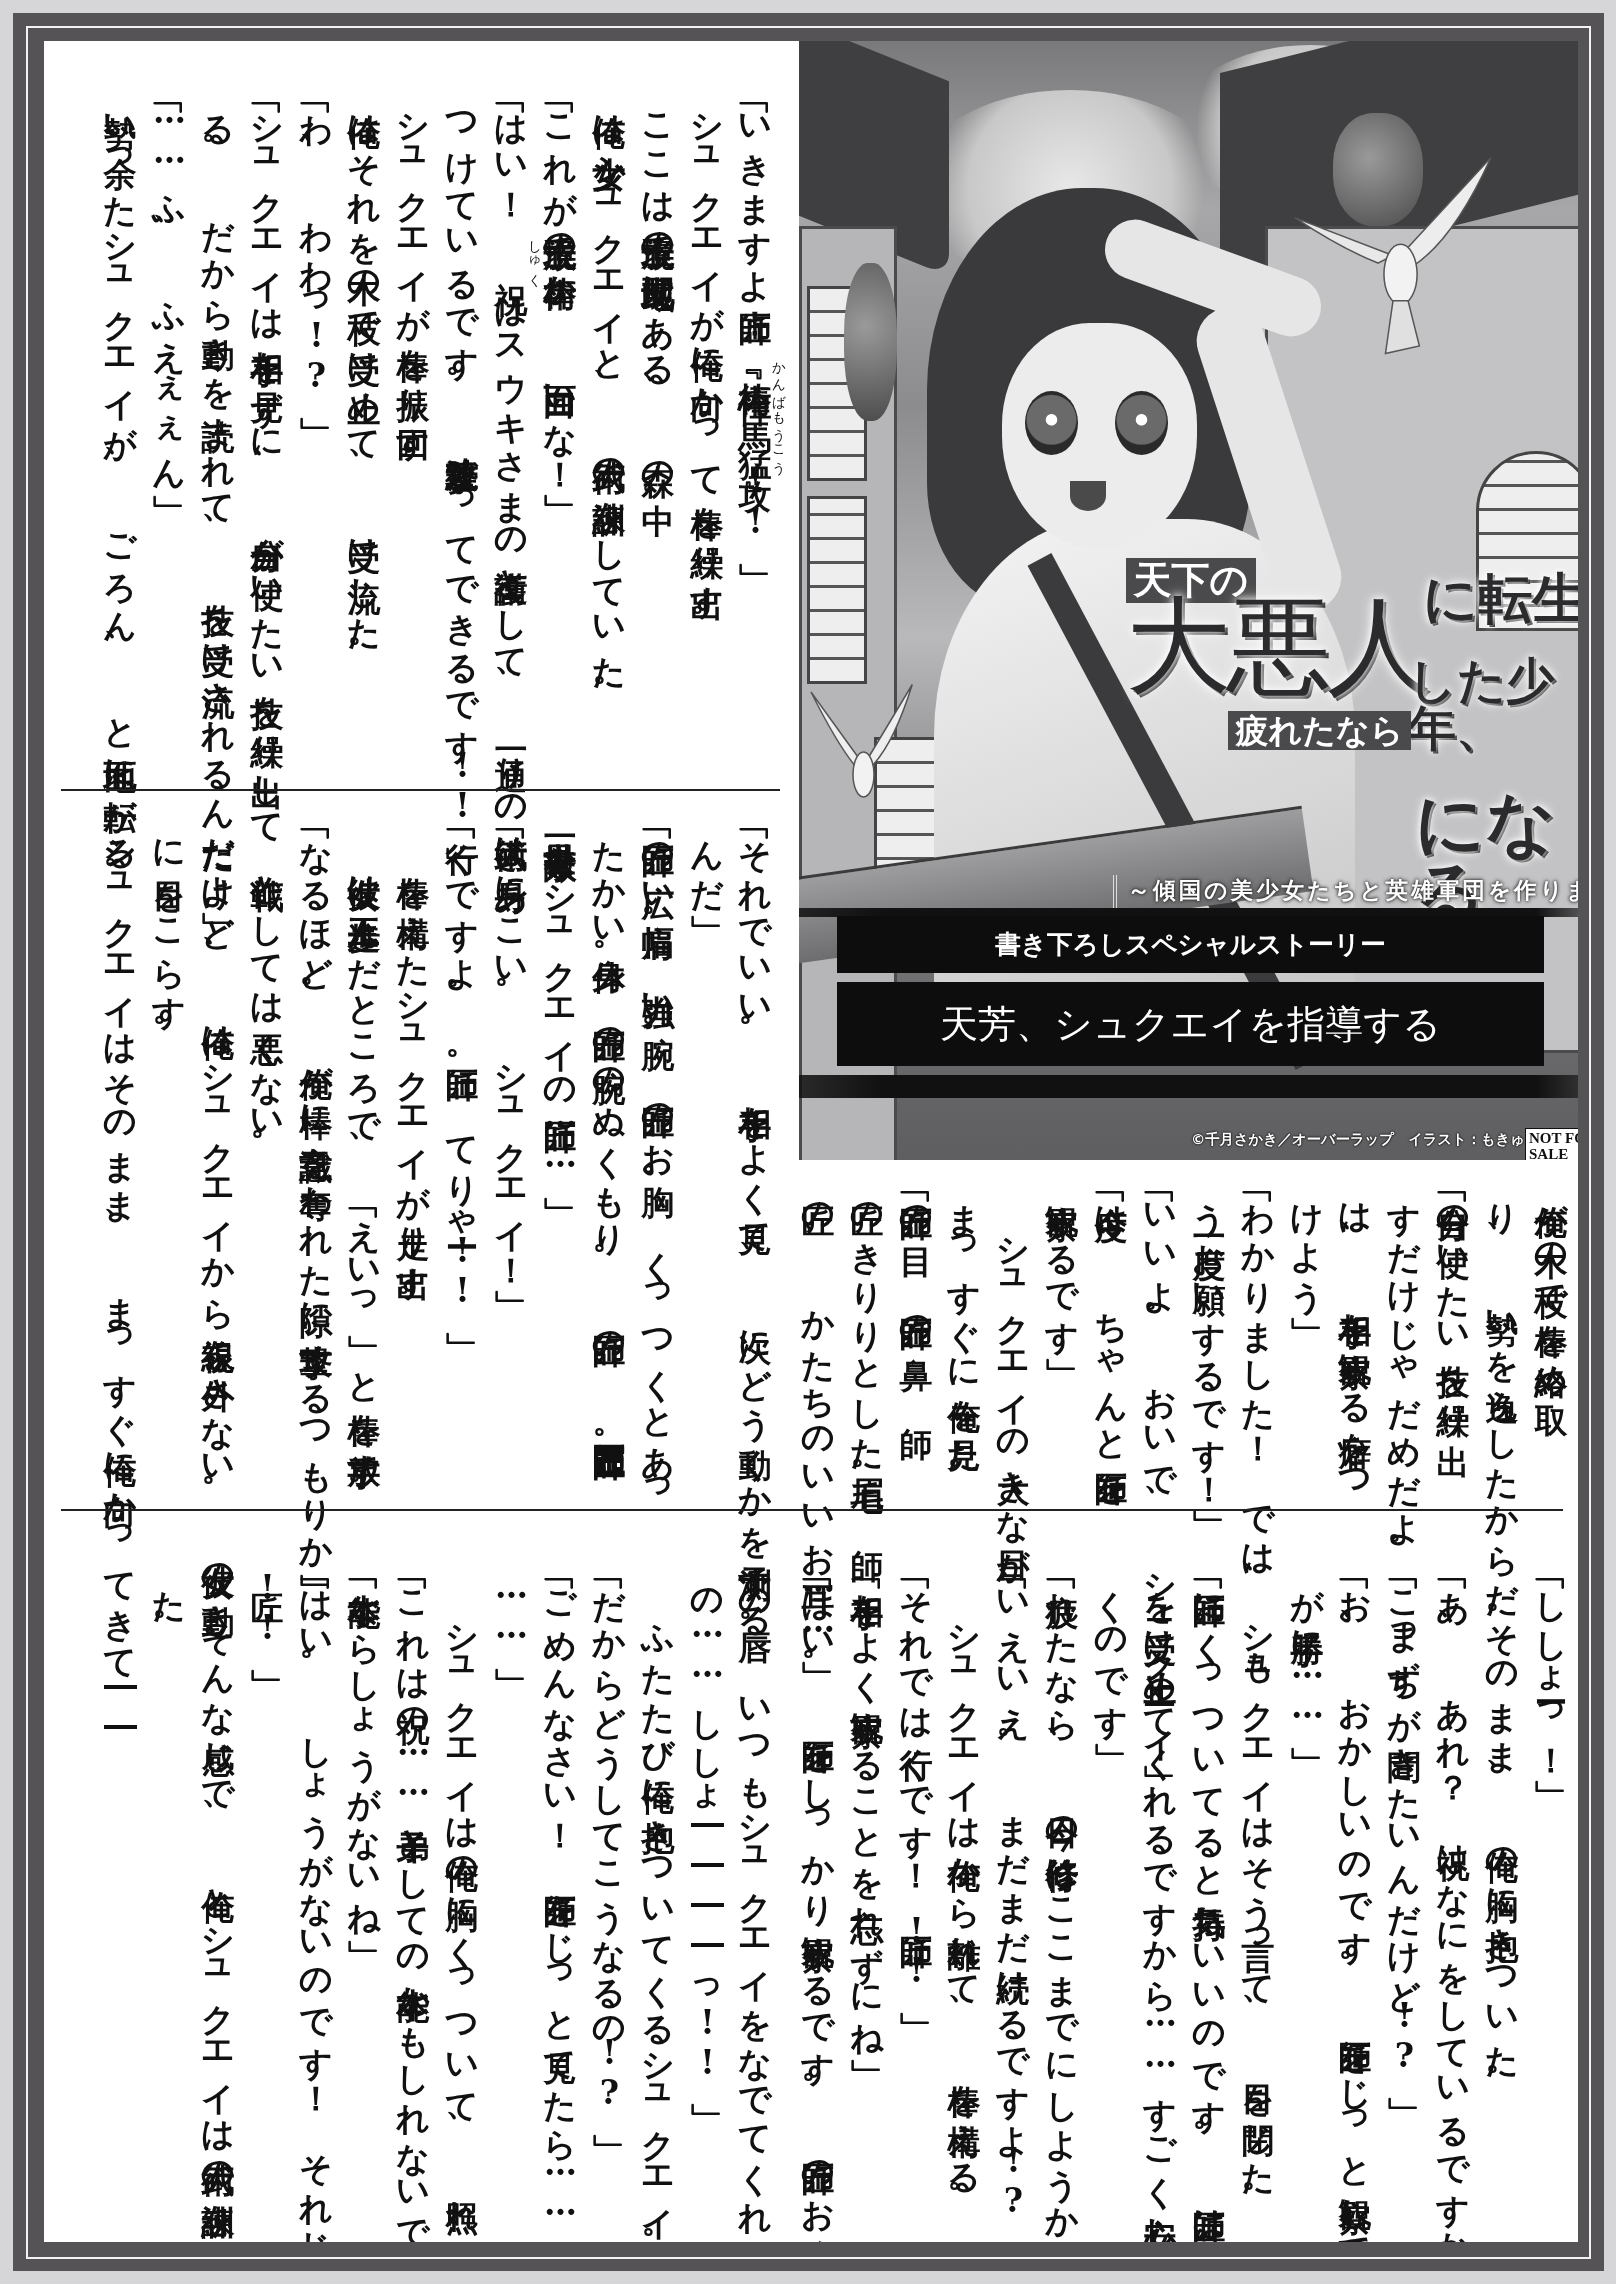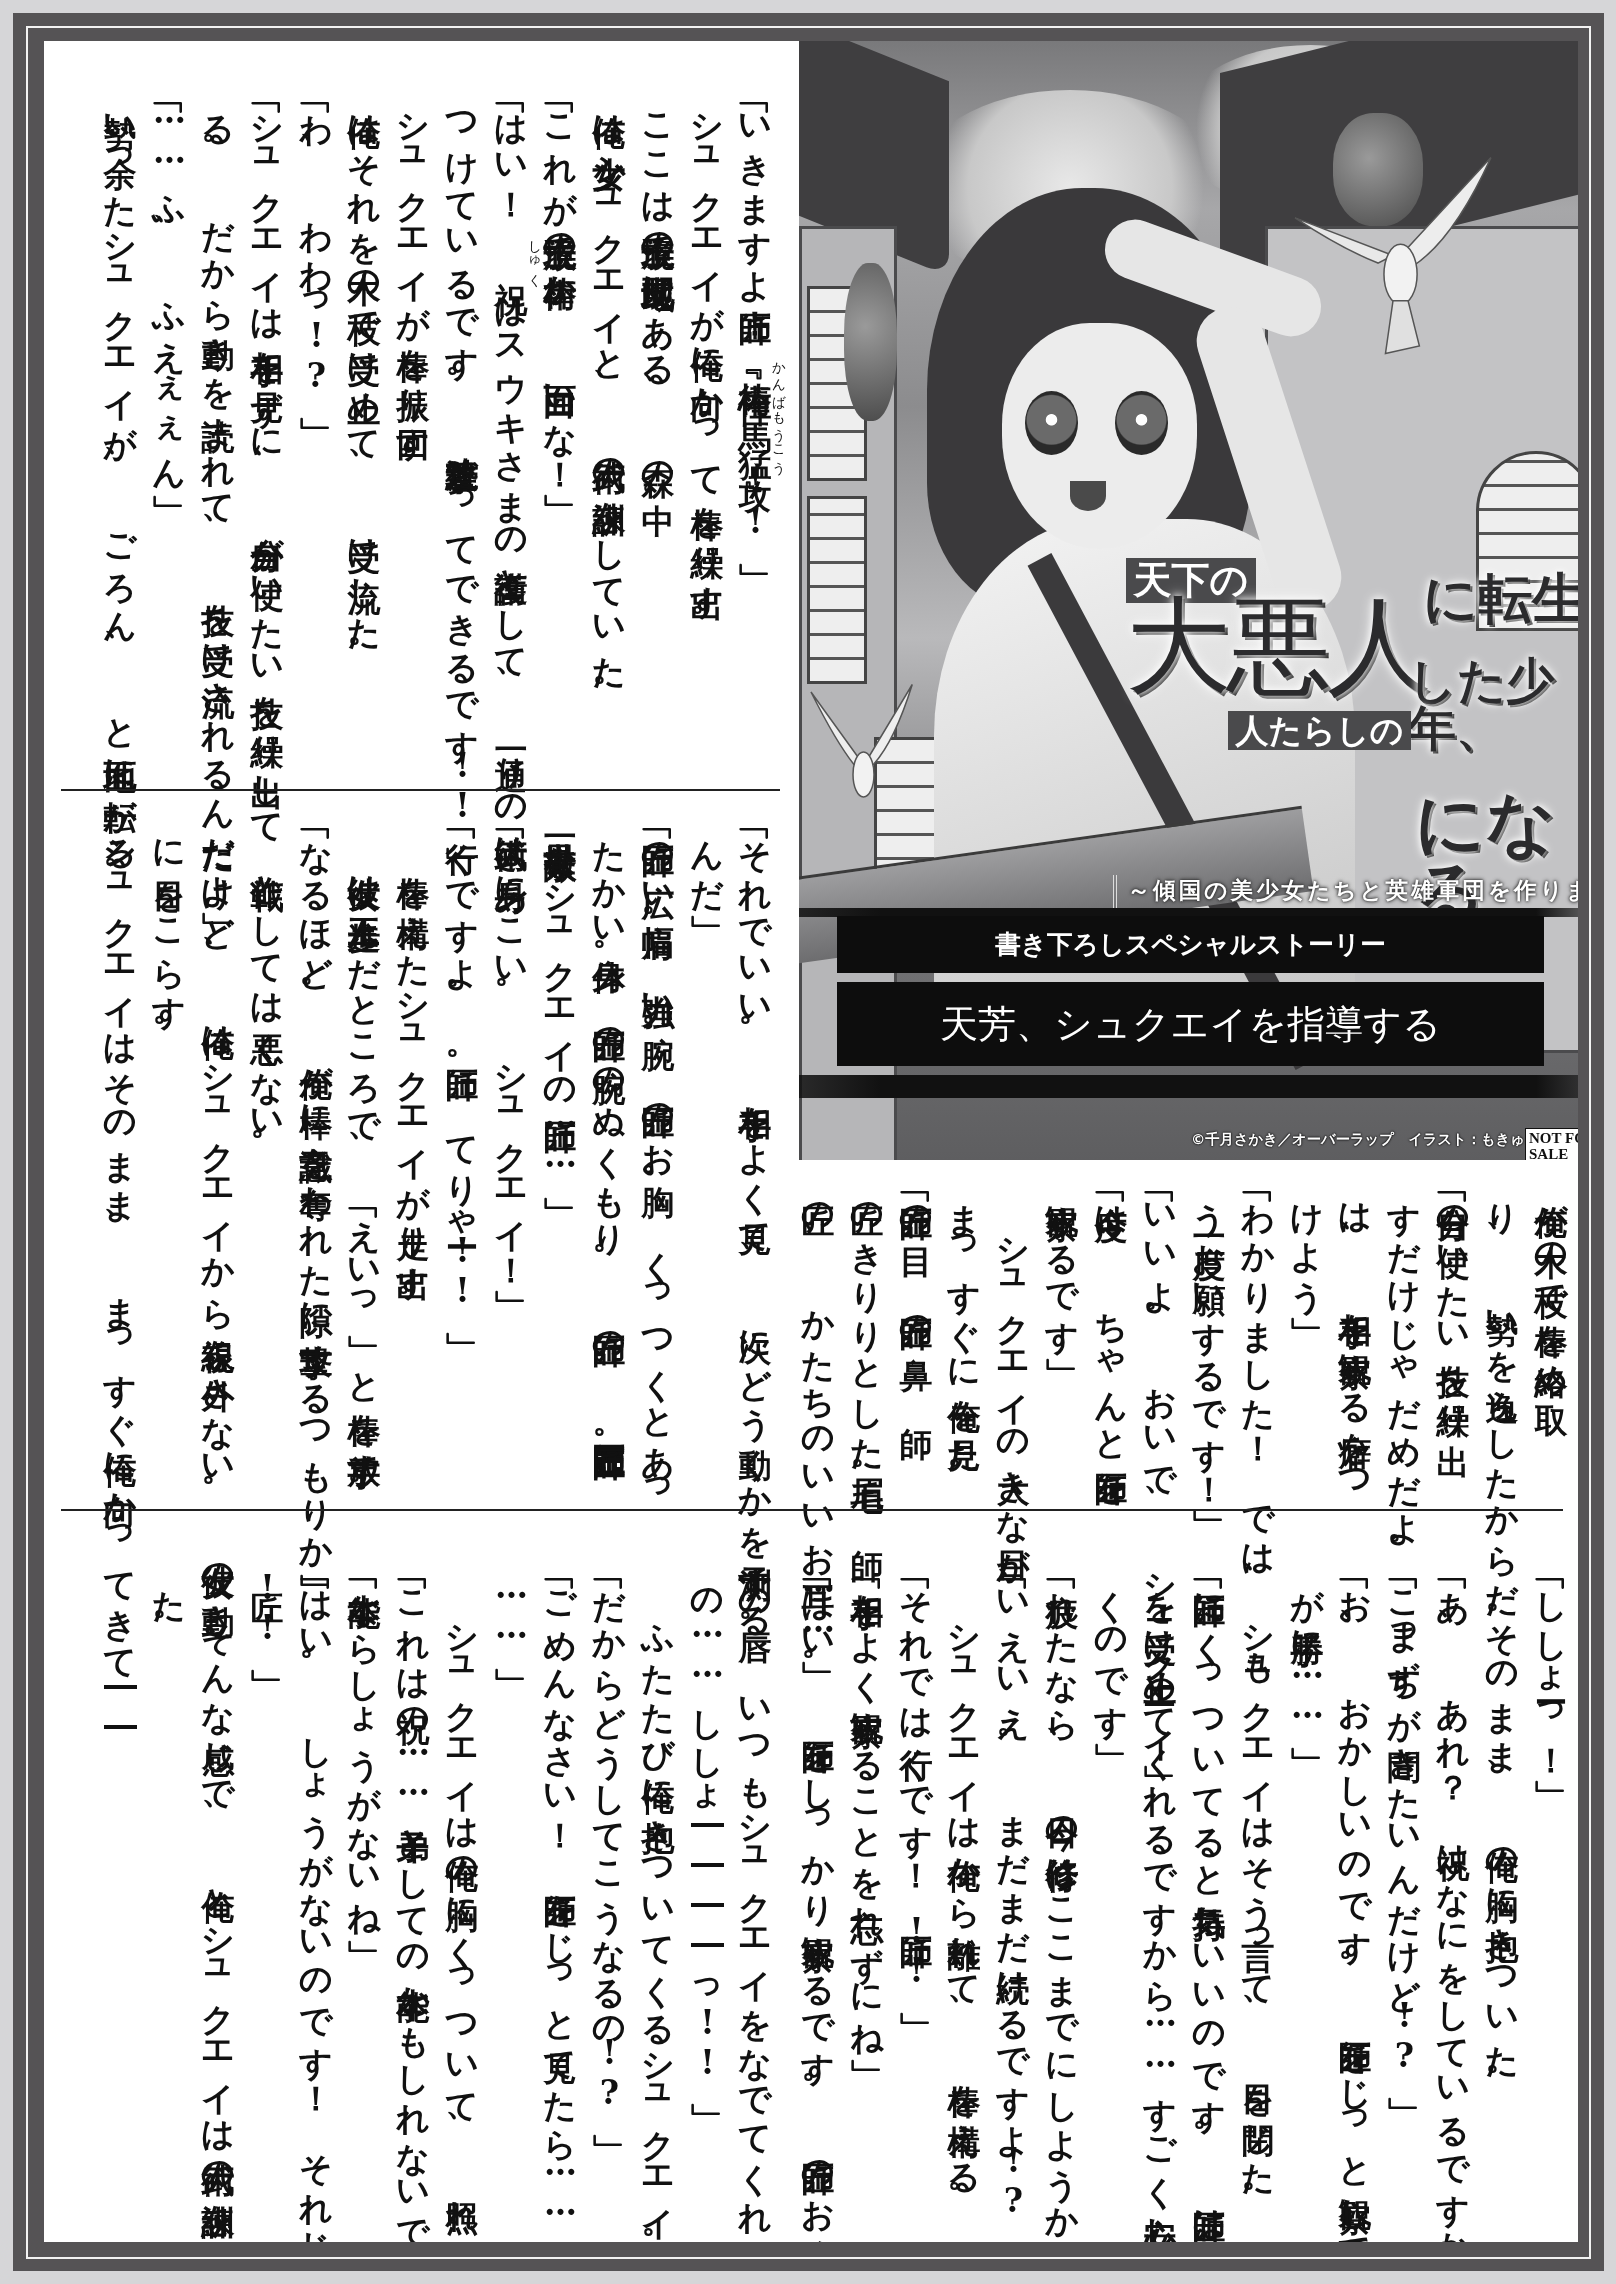--- a/index.html
+++ b/index.html
@@ -219,21 +219,21 @@
       <ellipse cx="75" cy="130" rx="14" ry="30" fill="#f2f2f2" stroke="#555" stroke-width="2"></ellipse>
     </svg>
 
     <div class="rail" style="left:-15px; top:842px; width:526px; height:83px; transform:rotate(-8deg);"></div>
 
     <div class="title-block">
       <div class="title-small-box" style="left:327px; top:558px;">天下の</div>
       <div class="title-big" style="left:327px; top:594px; font-size:105px; letter-spacing:-4.5px;">大悪人</div>
       <div class="title-mid" style="left:624px; top:572px; font-size:54px;text-align:right;">に転生</div>
       <div class="title-mid" style="left:609px; top:656px; font-size:48px;">した少年、</div>
-      <div class="title-small-box" style="left:429px; top:711px; font-size:33px;">人たらしの</div>
+      <div class="title-small-box" style="left:429px; top:711px; font-size:33px;">疲れたなら</div>
       <div class="title-mid" style="left:616px; top:789px; font-size:69px;">になる</div>
       <div class="subtitle" style="left:314px; top:875px;">～傾国の美少女たちと英雄軍団を作ります～</div>
     </div>
 
     <div class="banner-band" style="top:908px; height:9px;"></div>
     <div class="banner-box" style="left:38px; top:916px; width:707px; height:57px; line-height:57px; font-size:25.6px; font-weight:bold;">書き下ろしスペシャルストーリー</div>
     <div class="banner-box" style="left:38px; top:982px; width:707px; height:84px; line-height:84px; font-size:38px;">天芳、シュクエイを指導する</div>
     <div class="banner-band" style="top:1075px; height:22.6px;"></div>
 
     <div class="credit" style="left:392px; top:1130px;">©千月さかき／オーバーラップ　イラスト：もきゅ</div>

